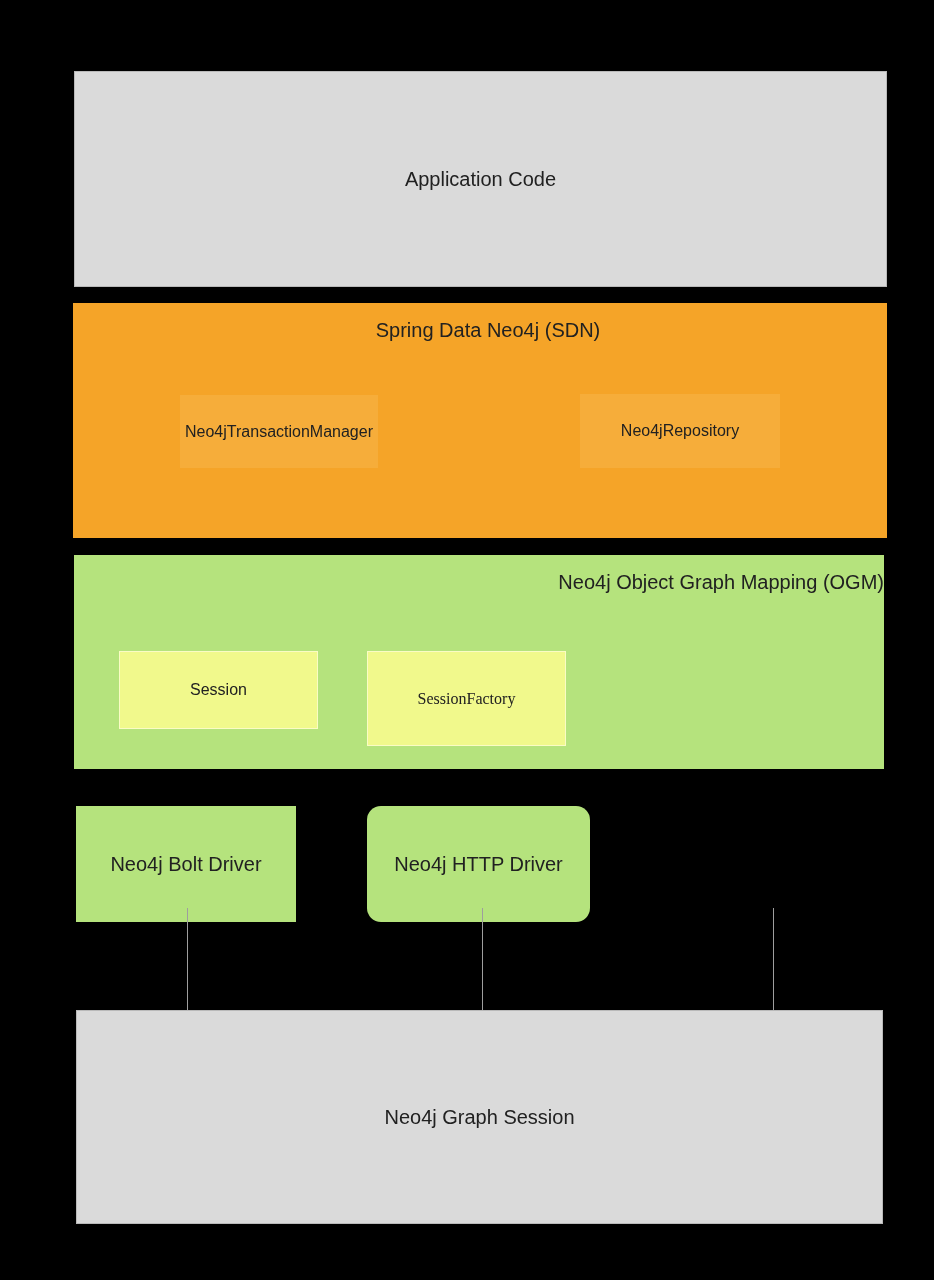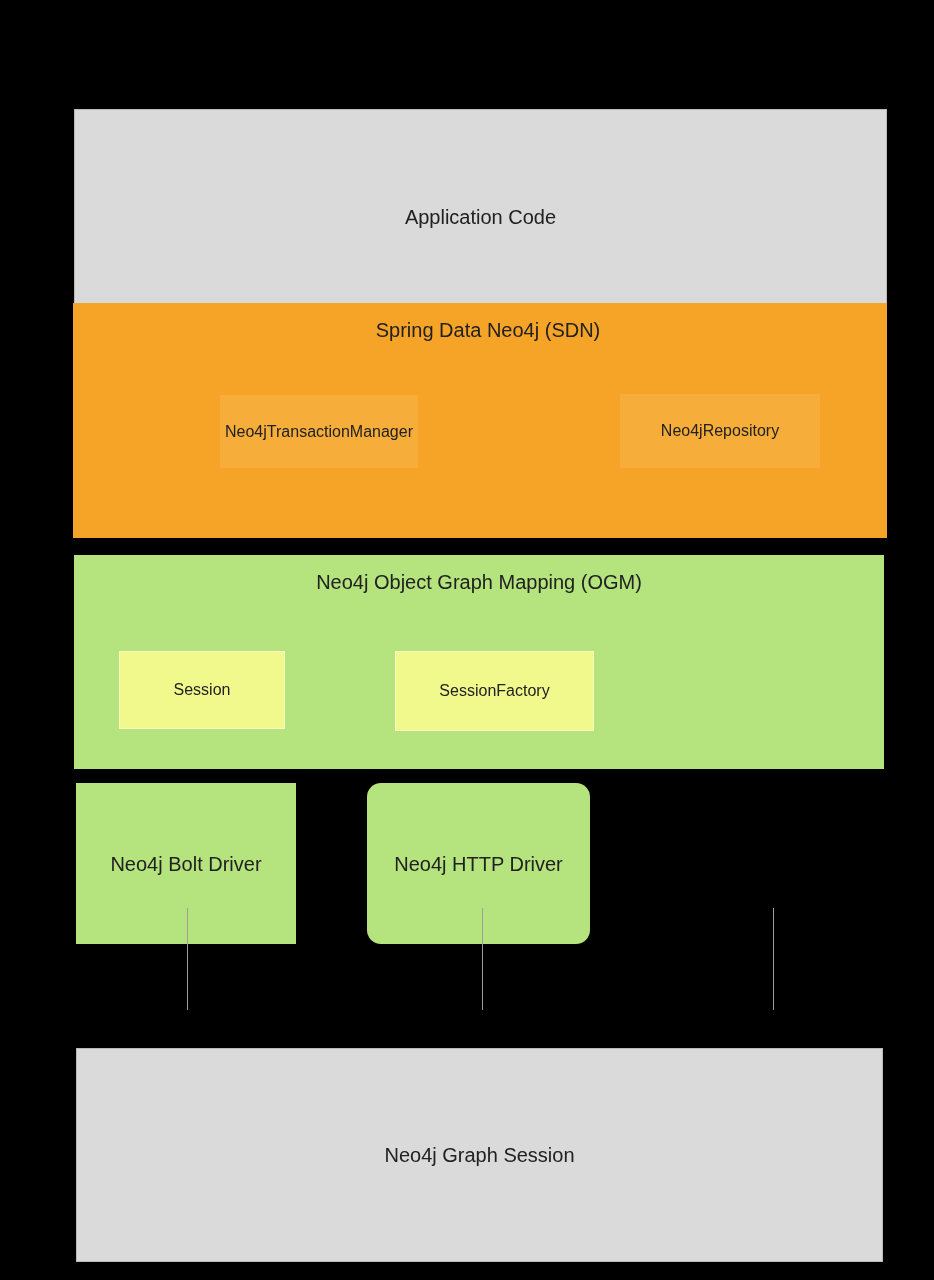--- a/index.html
+++ b/index.html
@@ -17,40 +17,40 @@
   #canvas{
     position:relative;
     width:934px;height:1280px;
     background:#000;
     font-family:"Liberation Sans", sans-serif;
     color:var(--text);
     overflow:hidden;
   }
   .box{position:absolute;box-sizing:border-box;}
   .center{display:flex;align-items:center;justify-content:center;text-align:center;}
-  .gray{background:var(--gray-fill);border:1px solid var(--gray-border);margin-top:38px;}
+  .gray{background:var(--gray-fill);border:1px solid var(--gray-border);}
   .label-lg{font-size:20px;line-height:1.2;}
   .label-sm{font-size:16px;line-height:1.2;}
 
   .app-box{left:74px;top:71px;width:813px;height:216px;}
 
   .sdn-box{left:73px;top:303px;width:814px;height:235px;background:var(--orange-fill);}
   .sdn-title{position:absolute;top:16px;left:0;width:100%;text-align:center;font-size:20px;padding-left:8px;}
-  .sdn-inner{position:absolute;background:var(--orange-inner);margin-left:40px;}
+  .sdn-inner{position:absolute;background:var(--orange-inner);}
   .sdn-inner-1{left:107px;top:92px;width:198px;height:73px;}
   .sdn-inner-2{left:507px;top:91px;width:200px;height:74px;}
 
   .ogm-box{left:74px;top:555px;width:810px;height:214px;background:var(--green-fill);}
-  .ogm-title{position:absolute;top:16px;left:0;width:100%;text-align:center;font-size:20px;}
+  .ogm-title{position:absolute;top:16px;left:0;width:100%;text-align:right;font-size:20px;}
   .ogm-inner{position:absolute;background:var(--yellow-fill);border:1px solid var(--yellow-border);}
-  .ogm-inner-1{left:45px;top:96px;width:166px;height:78px;}
-  .ogm-inner-2{left:321px;top:96px;width:199px;height:80px;}
+  .ogm-inner-1{left:45px;top:96px;width:199px;height:78px;}
+  .ogm-inner-2{left:293px;top:96px;width:199px;height:95px;font-family:Liberation Serif, serif;}
   .ogm-inner-3{left:568px;top:96px;width:199px;height:78px;}
 
-  .driver{top:783px;height:161px;background:var(--green-fill);}
+  .driver{top:806px;height:116px;background:var(--green-fill);}
   .driver-1{left:76px;width:220px;}
   .driver-2{left:367px;width:223px;border-radius:14px;}
   .driver-3{left:659px;width:225px;}
 
   .connector{position:absolute;top:908px;width:1px;height:102px;background:var(--connector);}
   .connector-1{left:187px;}
   .connector-2{left:482px;}
   .connector-3{left:773px;}
 
   .db-box{left:76px;top:1010px;width:807px;height:214px;}

